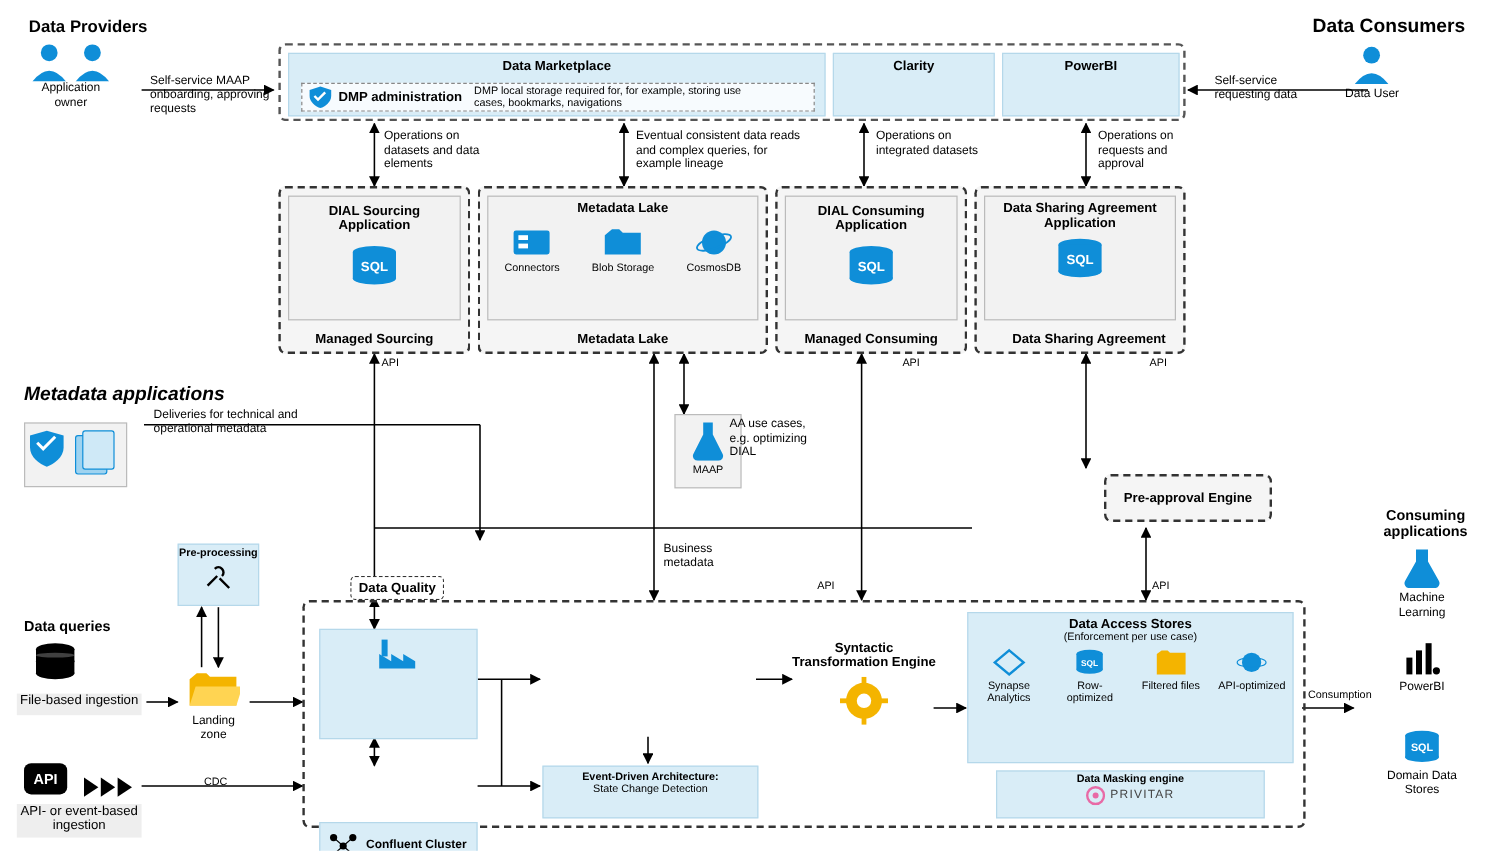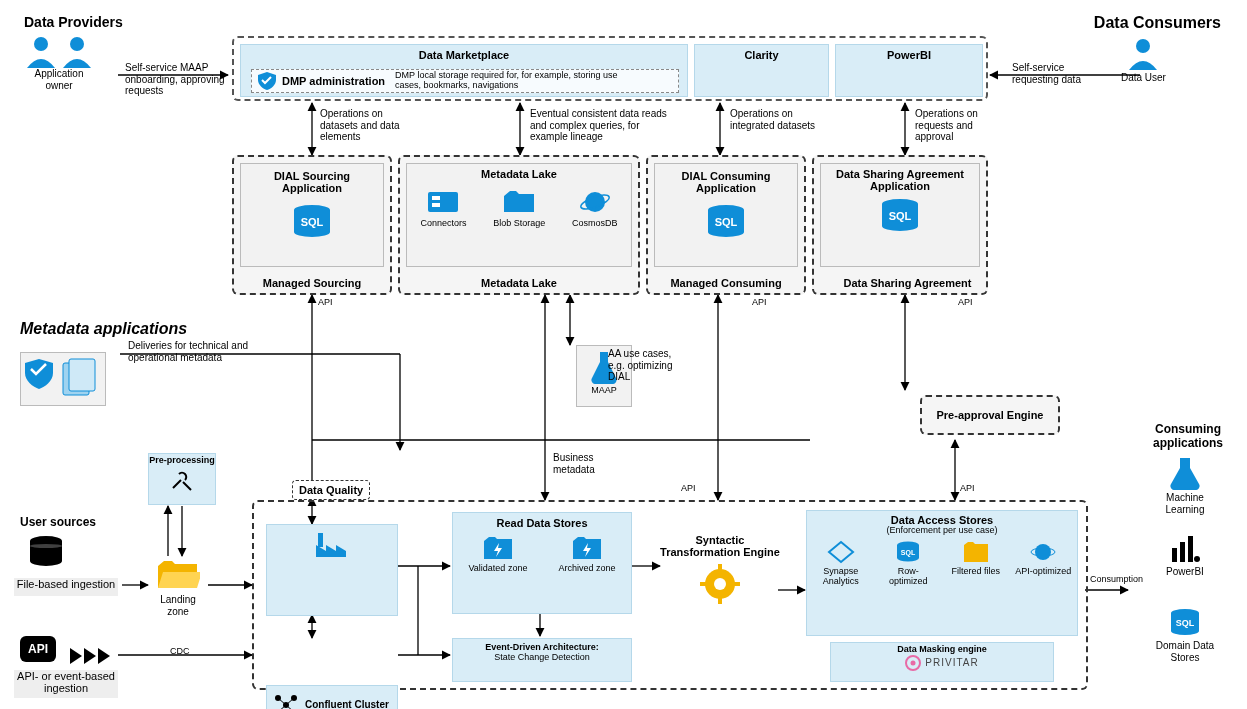--- a/index.html
+++ b/index.html
@@ -204,21 +204,21 @@
   </div>
   <div class="abs italic center" style="left:0;right:0;bottom:4px;margin-left:15px;">Data Sharing Agreement</div>
 </div>
 
 <div class="abs tiny" style="left:318px; top:298px;">API</div>
 <div class="abs tiny" style="left:752px; top:298px;">API</div>
 <div class="abs tiny" style="left:958px; top:298px;">API</div>
 <div class="abs tiny" style="left:681px; top:484px;">API</div>
 <div class="abs tiny" style="left:960px; top:484px;">API</div>
 
-<div class="abs sol-box center" style="left:576px; top:345px; width:56px; height:62px; padding-top:4px;">
+<div class="abs sol-box center" style="left:562px; top:345px; width:56px; height:62px; padding-top:4px;">
   <svg width="28" height="34">
       <path d="M10 2 h8 v10 l8 16 a4 4 0 0 1 -4 6 h-16 a4 4 0 0 1 -4 -6 l8 -16 z" fill="#0f8ed8"></path>
     </svg>
   <div class="tiny">MAAP</div>
 </div>
 <div class="abs small" style="left:608px; top:348px; width:70px;">AA use cases, e.g. optimizing DIAL</div>
 
 <div class="abs dashed-box center" style="left:920px; top:395px; width:140px; height:40px; background:#f5f5f5; line-height:36px; font-weight:bold;">Pre-approval Engine</div>
 
 <div class="abs hdr" style="left:20px; top:320px; font-size:16px;font-style:italic;">Metadata applications</div>
@@ -233,21 +233,21 @@
 <div class="abs small" style="left:128px; top:340px; width:130px;">Deliveries for technical and operational metadata</div>
 <div class="abs small" style="left:553px; top:452px; width:60px;">Business metadata</div>
 
 <div class="abs light-box center" style="left:148px; top:453px; width:68px; height:52px;">
   <div class="tiny italic" style="padding-top:2px;">Pre-processing</div>
   <svg width="26" height="26">
       <path d="M4 22 l8 -8 m-2 -6 a4 4 0 1 1 6 6 m-2 2 l8 8" stroke="#000" stroke-width="2" fill="none"></path>
     </svg>
 </div>
 
-<div class="abs hdr" style="left:20px; top:515px; font-size:12px;">User sources</div>
+<div class="abs hdr" style="left:20px; top:515px; font-size:12px;">Data queries</div>
 <div class="abs" style="left:26px; top:534px;"><svg width="40" height="40">
       <ellipse cx="20" cy="7" rx="16" ry="5" fill="#000"></ellipse>
       <rect x="4" y="7" width="32" height="10" fill="#000"></rect>
       <ellipse cx="20" cy="17" rx="16" ry="5" fill="#000"></ellipse>
       <rect x="4" y="17" width="32" height="10" fill="#000"></rect>
       <ellipse cx="20" cy="27" rx="16" ry="5" fill="#000"></ellipse>
       <ellipse cx="20" cy="12" rx="16" ry="2" fill="#fff" opacity="0.25"></ellipse>
     </svg></div>
 <div class="abs sol-box center" style="left:14px; top:578px; width:104px; height:18px; border:none; background:#eee">File-based ingestion</div>
 
@@ -279,33 +279,20 @@
         <circle cx="13" cy="13" r="3" fill="#000"></circle>
         <circle cx="5" cy="6" r="3" fill="#000"></circle>
         <circle cx="21" cy="6" r="3" fill="#000"></circle>
         <circle cx="5" cy="20" r="3" fill="#000"></circle>
         <circle cx="21" cy="20" r="3" fill="#000"></circle>
         <path d="M13 13 L5 6 M13 13 L21 6 M13 13 L5 20 M13 13 L21 20" stroke="#000"></path>
       </svg>
     <span class="hdr small">Confluent Cluster</span>
   </div>
 
-  <div class="abs light-box center" style="left:198px; top:10px; width:180px; height:102px;">
-    <div class="hdr" style="padding-top:4px;">Read Data Stores</div>
-    <div style="display:flex; justify-content:space-around; margin-top:6px;">
-      <div class="center tiny"><svg width="32" height="26">
-            <path d="M2 6 l5 -4 h6 l2 2 h15 v20 h-28 z" fill="#0f8ed8"></path>
-            <path d="M17 8 l-5 8 h4 l-2 6 l6 -9 h-4 z" fill="#fff"></path>
-          </svg><div>Validated zone</div></div>
-      <div class="center tiny"><svg width="32" height="26">
-            <path d="M2 6 l5 -4 h6 l2 2 h15 v20 h-28 z" fill="#0f8ed8"></path>
-            <path d="M17 8 l-5 8 h4 l-2 6 l6 -9 h-4 z" fill="#fff"></path>
-          </svg><div>Archived zone</div></div>
-    </div>
-  </div>
 
   <div class="abs light-box center" style="left:198px; top:136px; width:180px; height:44px;">
     <div class="hdr tiny" style="padding-top:4px;">Event-Driven Architecture:</div>
     <div class="tiny">State Change Detection</div>
   </div>
 
   <div class="abs center" style="left:406px; top:32px; width:120px;">
     <div class="hdr">Syntactic Transformation Engine</div>
     <svg width="40" height="40" style="margin-top:6px">
         <circle cx="20" cy="20" r="15" fill="#f4b400"></circle>

